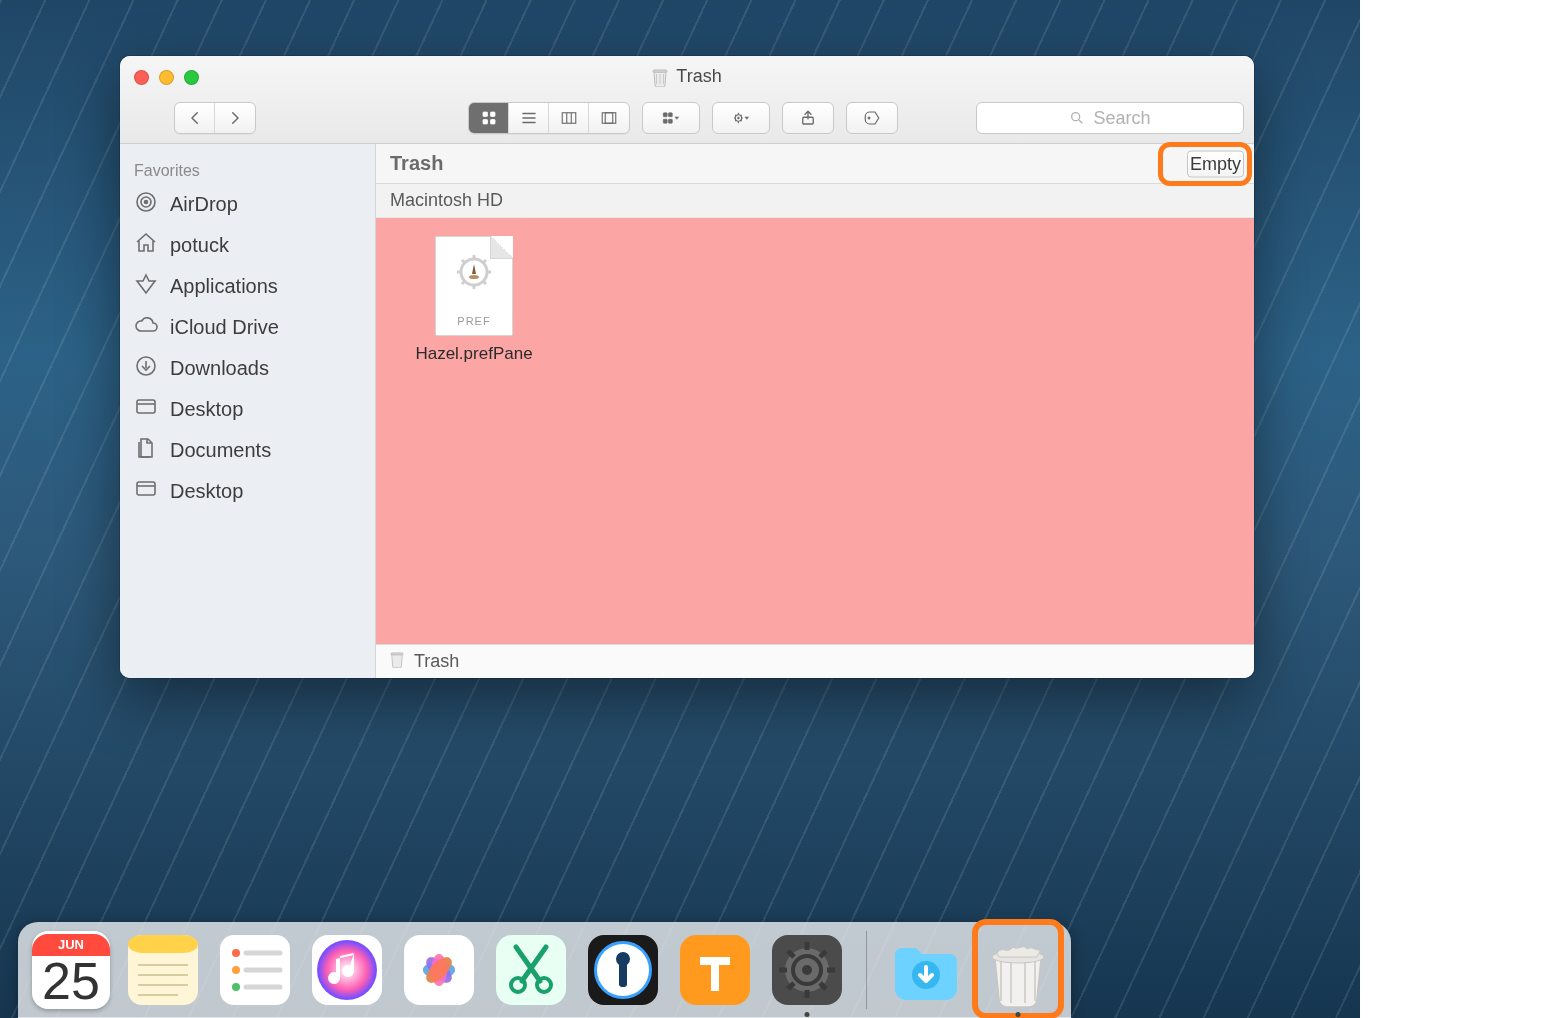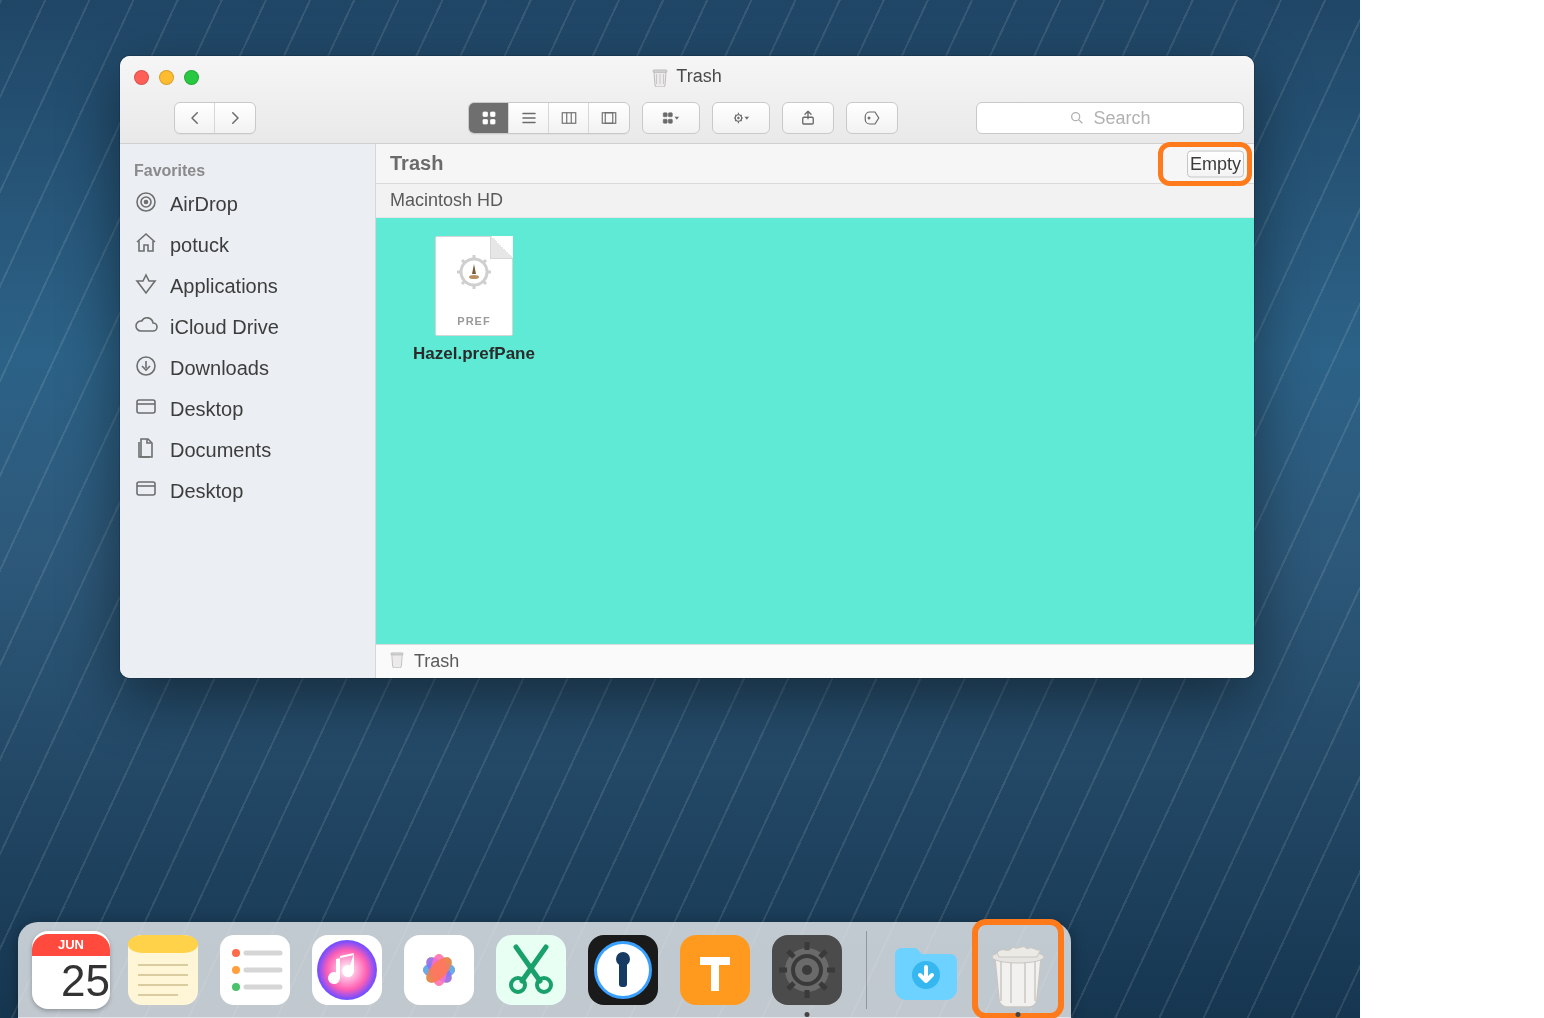--- a/index.html
+++ b/index.html
@@ -61,37 +61,37 @@
       background:#fff; display:flex; align-items:center; justify-content:center; gap:8px;
       color:#b2b2b2; font-size:18px;
     }
     .search svg{width:16px;height:16px;stroke:#b2b2b2;fill:none;stroke-width:2;}
 
     .window-body { flex:1; display:flex; min-height:0;}
     .sidebar {
       width:256px; background:#ebeef2; border-right:1px solid #d6d6d6;
       padding:12px 0 8px 0; overflow:auto;
     }
-    .sb-header{ color:#8a8a8a; font-size:16px; font-weight:700; padding:6px 14px 4px;}
+    .sb-header{ color:#8a8a8a; font-size:16px; font-weight:400; padding:6px 14px 4px;}
     .sb-item{ display:flex; align-items:center; gap:12px; padding:6px 14px; color:#3d3d3d; font-size:20px;}
     .sb-item svg{width:24px;height:24px;stroke:#6e6e6e;fill:none;stroke-width:1.6;}
 
     .content { flex:1; display:flex; flex-direction:column; min-width:0;}
     .location-bar{ height:40px; border-bottom:1px solid #dadada; background:#f6f6f6; display:flex; align-items:center; padding:0 14px; font-size:20px; color:#6b6b6b; font-weight:600; position:relative;}
     .empty-btn{
       position:absolute; right:10px; top:50%; transform:translateY(-50%);
       padding:2px 2px; font-size:18px; color:#3b3b3b;
       border:1px solid #c6c6c6; border-radius:4px; background:linear-gradient(#ffffff,#f3f3f3);
     }
     .empty-highlight{
       position:absolute; right:2px; top:-2px; width:94px; height:44px;
       border:5px solid #ff7a1a; border-radius:12px; pointer-events:none;
     }
     .volume-bar{ height:34px; border-bottom:1px solid #e6e6e6; background:#f2f2f2; display:flex; align-items:center; padding:0 14px; font-size:18px; color:#5a5a5a;}
-    .file-area{ flex:1; background:#5eead4; padding:18px 28px; overflow:auto;font-weight:bold;}
+    .file-area{ flex:1; background:#fca5a5; padding:18px 28px; overflow:auto;}
     .file-item{ width:140px; text-align:center;}
     .file-icon{
       width:78px; height:100px; margin:0 auto 8px; position:relative;
       background:#fff; border:1px solid #d6d6d6; border-radius:2px;
     }
     .file-icon::before{
       content:""; position:absolute; right:-1px; top:-1px; width:22px; height:22px;
       background:linear-gradient(225deg,#fff 50%,#e6e6e6 50%);
       border-left:1px solid #d6d6d6; border-bottom:1px solid #d6d6d6;
     }
@@ -107,21 +107,21 @@
     .dock{
       margin:0 auto 0 18px;
       height:96px; padding:8px 14px;
       background:rgba(230,233,236,0.82);
       border-top-left-radius:20px; border-top-right-radius:20px;
       display:flex; align-items:center; gap:14px;
       box-shadow:0 -1px 0 rgba(255,255,255,0.5) inset, 0 2px 14px rgba(0,0,0,0.35);
       position:relative;
     }
     .dock-sep{ width:1px; height:78px; background:rgba(0,0,0,0.25); margin:0 6px;}
-    .dock-icon{ width:78px; height:78px; border-radius:16px; position:relative; display:flex; align-items:flex-end; justify-content:center;}
+    .dock-icon{ width:78px; height:78px; border-radius:16px; position:relative; display:flex; align-items:center; justify-content:center;}
     .dock-icon svg{width:100%;height:100%;}
     .trash-highlight{
       position:absolute; border:6px solid #ff7a1a; border-radius:14px;
       width:92px; height:100px; pointer-events:none;
     }
     .indicator{position:absolute; bottom:-8px; left:50%; transform:translateX(-50%); width:5px;height:5px;border-radius:50%;background:#444;}
 
     
     .right-fade{position:absolute; right:0; top:0; bottom:0; width:184px; background:#fff;}
 
@@ -354,21 +354,21 @@
       </div>
     </div>
   </div>
 </div>
 
 <div class="dock-wrap">
   <div class="dock">
 
     <div class="dock-icon" style="background:#fff;border-radius:16px;box-shadow:0 2px 4px rgba(0,0,0,0.25);flex-direction:column;">
       <div style="background:#ff4a3d;color:#fff;font-size:13px;font-weight:700;width:100%;text-align:center;border-top-left-radius:16px;border-top-right-radius:16px;padding-top:3px;height:22px">JUN</div>
-      <div style="font-size:44px;color:#333;line-height:50px;font-weight:300">25</div>
+      <div style="font-size:52px;color:#333;line-height:50px;font-weight:300">25</div>
     </div>
 
     <div class="dock-icon">
       <svg viewBox="0 0 78 78">
           <rect x="4" y="4" width="70" height="70" rx="14" fill="#fff6d8"></rect>
           <rect x="4" y="4" width="70" height="18" rx="14" fill="#ffd24a"></rect>
           <path d="M14 34h50M14 44h50M14 54h50M14 64h40" stroke="#d9cc9e" stroke-width="2"></path>
         </svg>
     </div>
 

